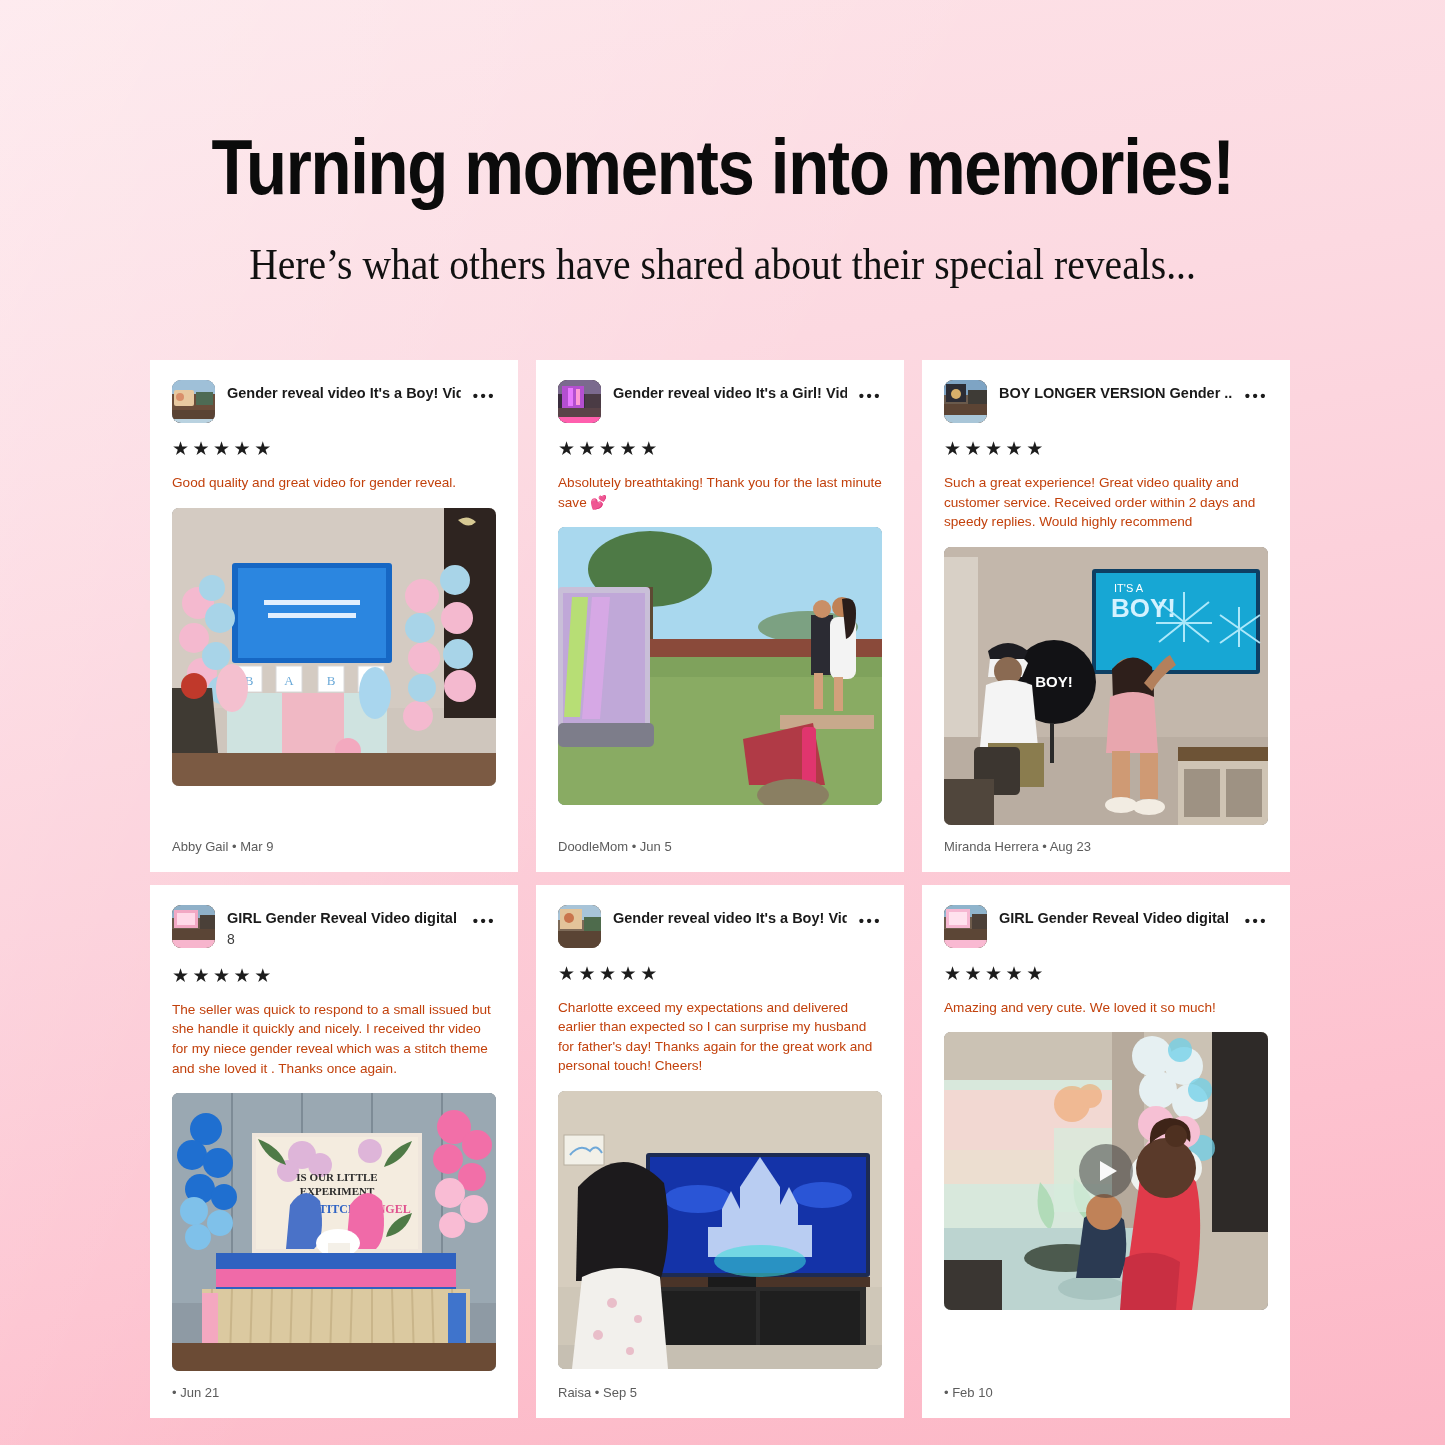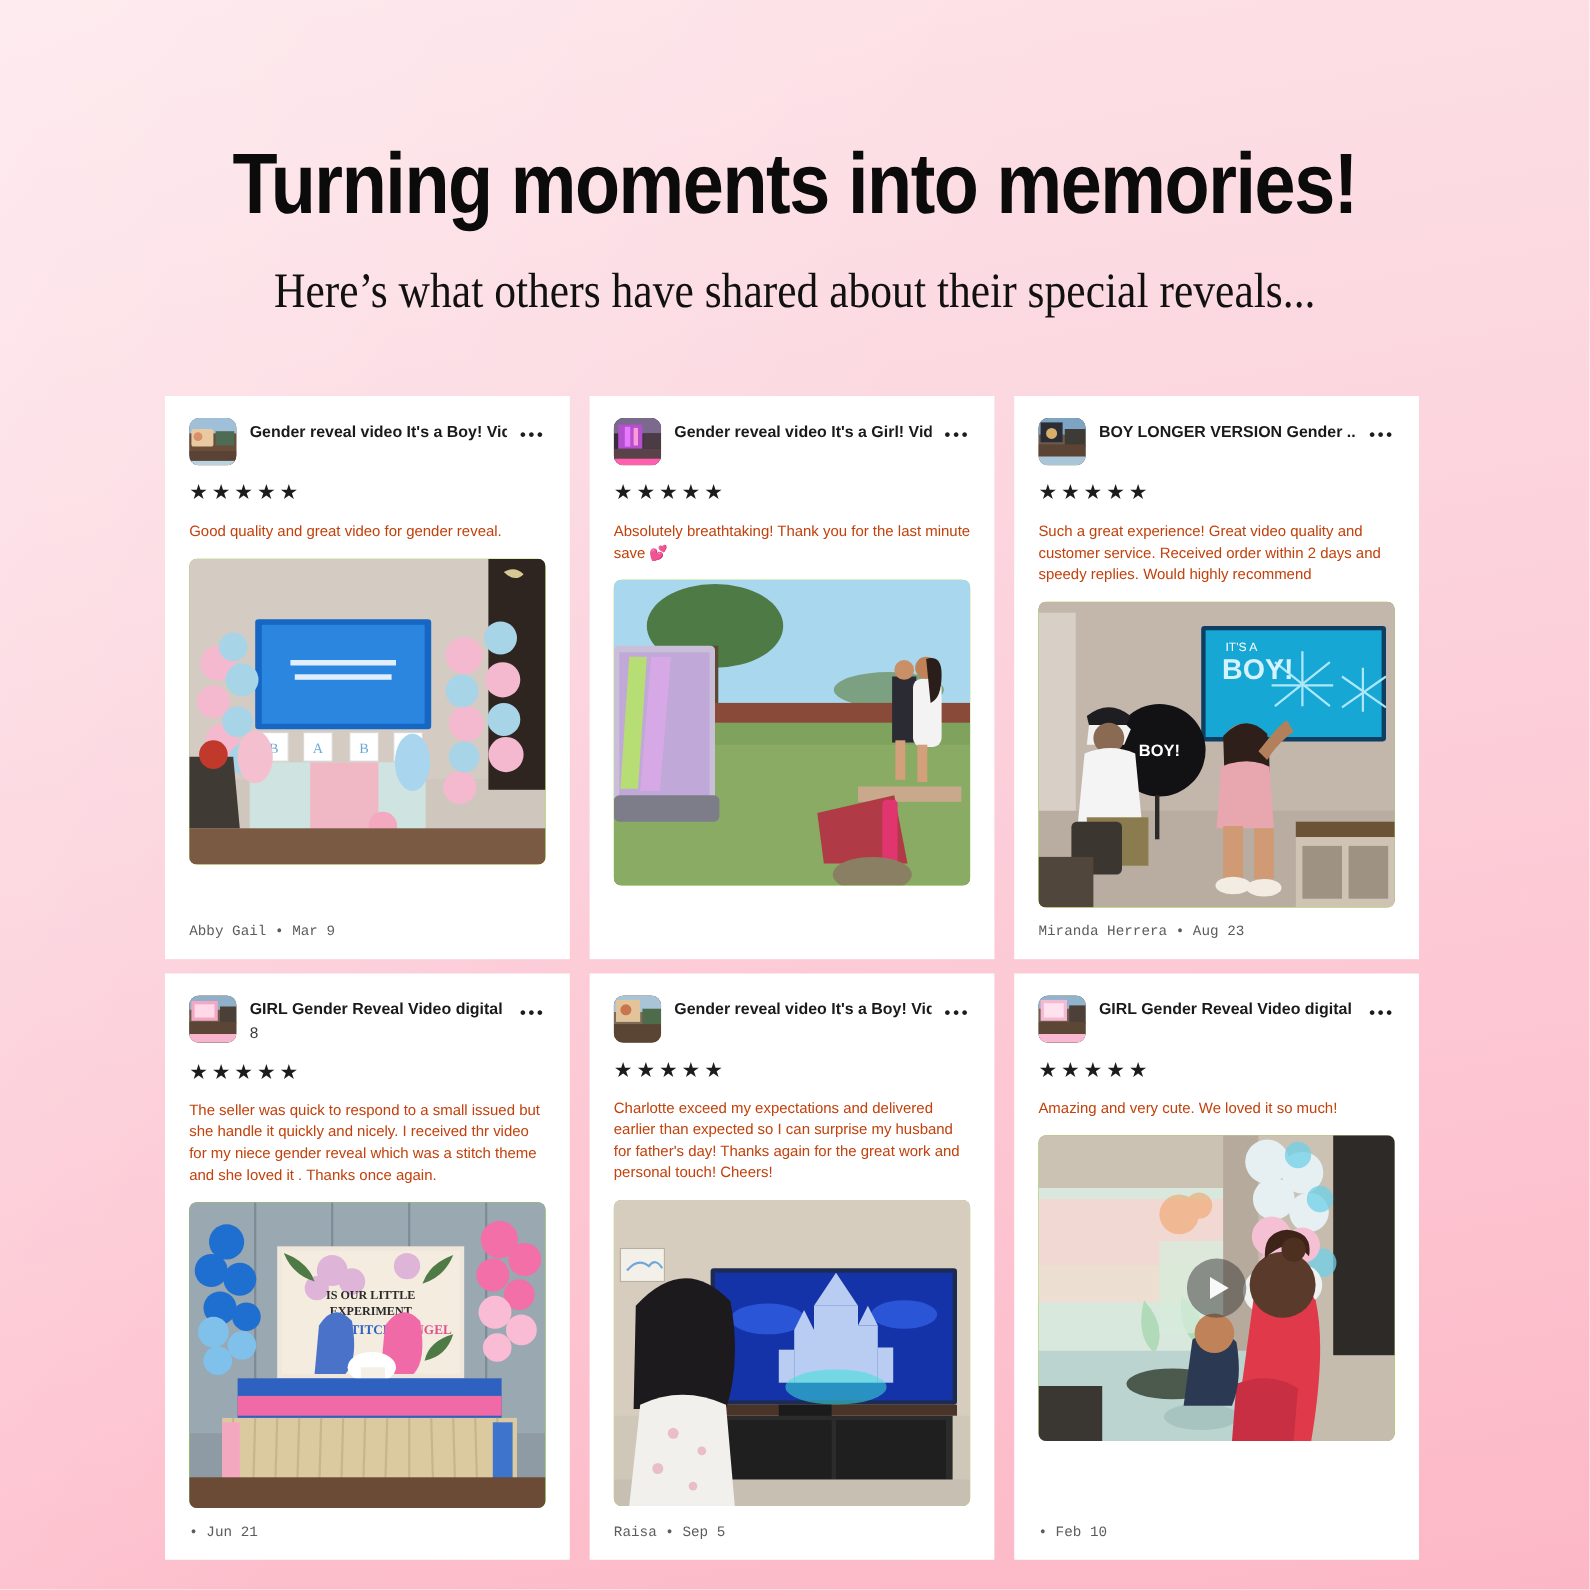--- a/index.html
+++ b/index.html
@@ -155,21 +155,21 @@
     line-height: 1.44;
     color: #c2410c;
   }
 
   .photo {
     margin-top: 15px;
     width: 100%;
     border-radius: 7px;
     overflow: hidden;
     position: relative;
-    background: #84cc16;
+    background: #737373;
   }
   .photo.sz-a { height: 278px; }
   .photo svg { display: block; width: 100%; height: 100%; }
 
   .play-overlay {
     position: absolute;
     left: 50%;
     top: 50%;
     width: 54px;
     height: 54px;
@@ -190,21 +190,20 @@
     border-bottom: 10px solid transparent;
     margin-left: 5px;
   }
 
   .byline {
     margin-top: auto;
     padding-top: 14px;
     padding-bottom: 18px;
     font-size: 13px;
     color: #5c5c5c;
-    font-family: Liberation Mono, monospace;
   }
 </style>
 </head>
 <body>
 
 <div class="page">
 
   <div class="header">
     <div class="headline">Turning moments into memories!</div>
     <div class="subhead">Here’s what others have shared about their special reveals...</div>
@@ -337,20 +336,21 @@
             <path d="M284 72 q14 -4 14 14 q0 22 -10 26z" fill="#2a1d1a"></path>
             <rect x="256" y="146" width="9" height="36" fill="#d3a07b"></rect>
             <rect x="276" y="150" width="9" height="34" fill="#d3a07b"></rect>
           </g>
           <rect x="222" y="188" width="94" height="14" fill="#c8a98c"></rect>
           <path d="M185 212 l70 -16 l12 62 l-76 0z" fill="#b03a46"></path>
           <rect x="244" y="200" width="14" height="66" rx="4" fill="#e0356e"></rect>
           <ellipse cx="235" cy="268" rx="36" ry="16" fill="#8a7f62"></ellipse>
         </svg>
       </div>
+      <div class="byline">DoodleMom • Jun 5</div>
     </div>
 
     <div class="card row1">
       <div class="card-head">
         <div class="thumb">
           <svg viewBox="0 0 43 43" preserveAspectRatio="none" aria-hidden="true">
             <rect width="43" height="43" fill="#6a5a4c"></rect>
             <rect width="43" height="15" fill="#7ea4c4"></rect>
             <rect x="2" y="4" width="20" height="18" fill="#2c2c34"></rect>
             <circle cx="12" cy="14" r="5" fill="#d9b06a"></circle>

